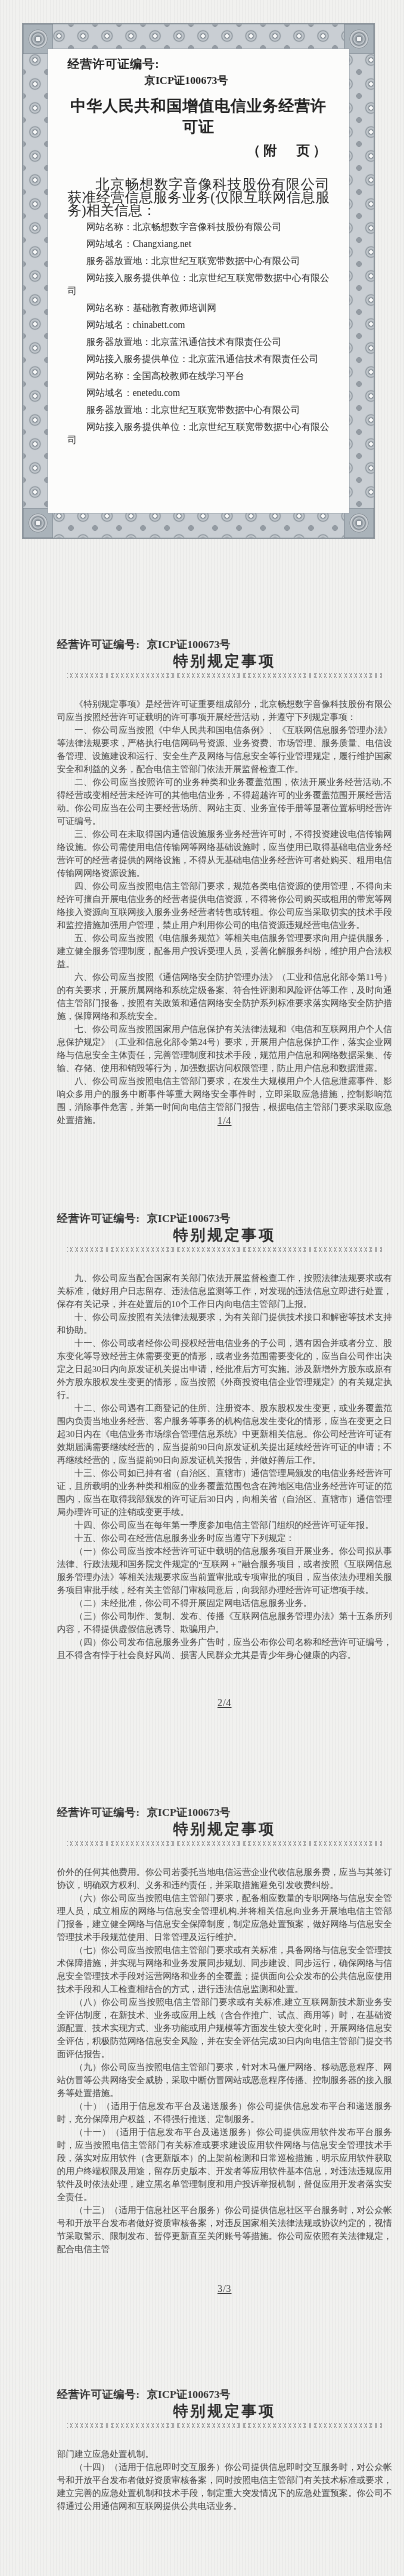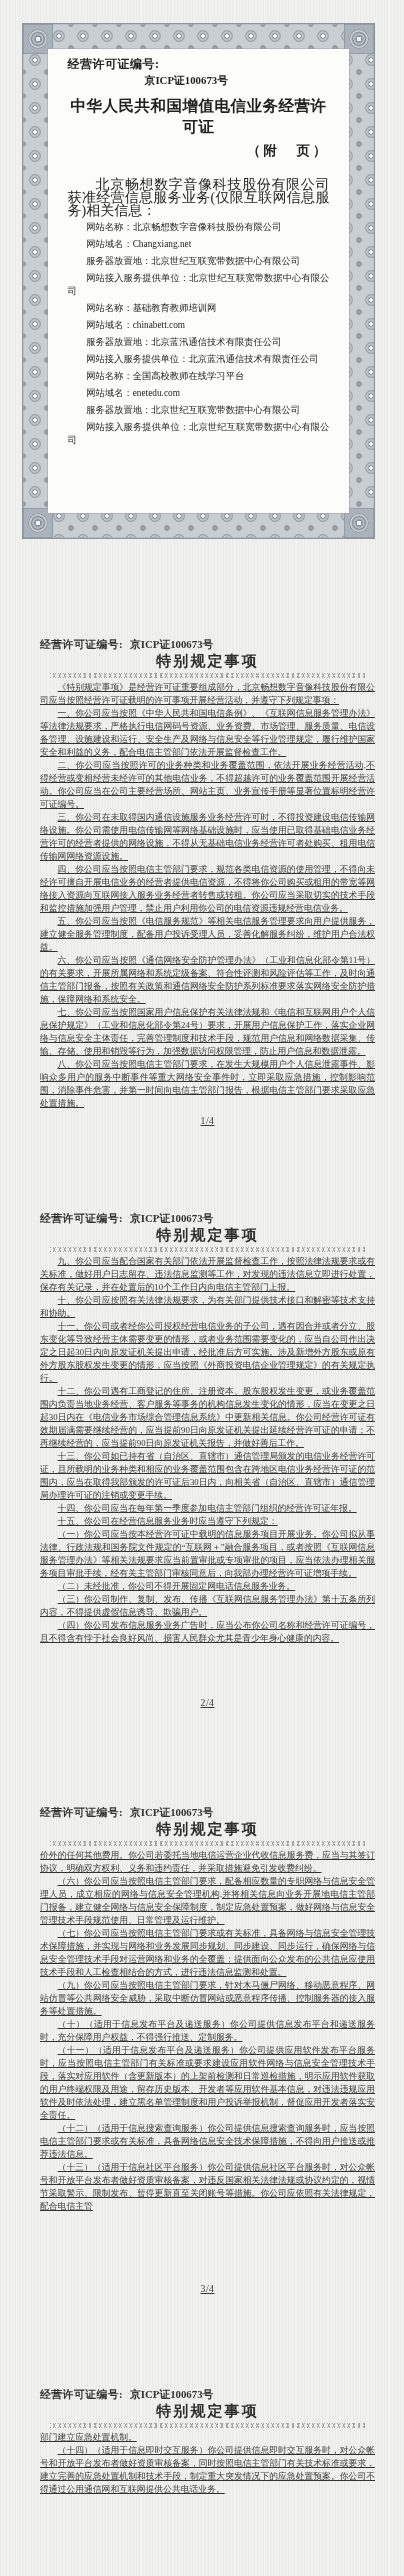--- a/index.html
+++ b/index.html
@@ -42,32 +42,32 @@
     padding:7.2px 19.6px;box-sizing:border-box;
     color:#222;
   }
   .cert-label{font-size:12px;font-weight:700;letter-spacing:0.5px;}
   .cert-no{font-size:10.8px;margin:1px 0 0 77px;font-weight:600;}
   .cert-title{font-size:15.5px;font-weight:700;text-align:center;margin:8.2px 0 0 0;letter-spacing:0.5px;}
   .cert-sub{font-size:13.4px;font-weight:700;text-align:right;margin:4.1px 0 0 0;letter-spacing:3.1px;}
   .cert-intro{font-size:14px;line-height:13px;text-indent:2em;margin:17.5px 0 0 0;text-align:justify;}
   .entry{font-size:9.3px;line-height:13px;text-indent:2em;margin:4px 0 0 0;text-align:justify;}
   
-  .sp{position:absolute;left:40px;width:335px;}
+  .sp{position:absolute;left:57px;width:335px;}
   .sp-head{font-size:10.8px;}
   .sp-head .lbl{font-weight:700;letter-spacing:0.5px;}
   .sp-head .num{font-weight:600;margin-left:4.1px;}
   .sp-title{font-size:15px;font-weight:700;text-align:center;margin-top:0;letter-spacing:2.1px;color:#2e2e2e;}
   .zigzag{
     height:4.6px;margin:2.1px auto 0 auto;width:315px;opacity:.75;
     background:
       repeating-linear-gradient(115deg, #8f8f8f 0 1px, transparent 1px 4.6px),
       repeating-linear-gradient(65deg, #8f8f8f 0 1px, transparent 1px 4.6px);
   }
-  .sp-body{margin-top:3px;text-decoration:underline;}
+  .sp-body{margin-top:20px;}
   .para{
     font-size:8.8px;line-height:13px;margin:0;
     text-align:justify;text-indent:2em;color:#3a3a3a;
     font-weight:500;
   }
   .para.no-indent{text-indent:0;}
   .sp-pageno{
     position:absolute;bottom:0;left:0;right:0;
     text-align:center;font-size:9.8px;color:#3a3a3a;letter-spacing:0.5px;
     font-family:"Liberation Serif","DejaVu Serif",serif;
@@ -157,27 +157,27 @@
     <span class="lbl">经营许可证编号:</span>
     <span class="num">京ICP证100673号</span>
   </div>
   <div class="sp-title">特别规定事项</div>
   <div class="zigzag"></div>
   <div class="sp-body">
 
   <p class="para no-indent">价外的任何其他费用。你公司若委托当地电信运营企业代收信息服务费，应当与其签订协议，明确双方权利、义务和违约责任，并采取措施避免引发收费纠纷。</p>
       <p class="para">（六）你公司应当按照电信主管部门要求，配备相应数量的专职网络与信息安全管理人员，成立相应的网络与信息安全管理机构,并将相关信息向业务开展地电信主管部门报备，建立健全网络与信息安全保障制度，制定应急处置预案，做好网络与信息安全管理技术手段规范使用、日常管理及运行维护。</p>
       <p class="para">（七）你公司应当按照电信主管部门要求或有关标准，具备网络与信息安全管理技术保障措施，并实现与网络和业务发展同步规划、同步建设、同步运行，确保网络与信息安全管理技术手段对运营网络和业务的全覆盖；提供面向公众发布的公共信息应使用技术手段和人工检查相结合的方式，进行违法信息监测和处置。</p>
+      <p class="para">（八）你公司应当按照电信主管部门要求或有关标准,建立互联网新技术新业务安全评估制度，在新技术、业务或应用上线（含合作推广、试点、商用等）时，在基础资源配置、技术实现方式、业务功能或用户规模等方面发生较大变化时，开展网络信息安全评估，积极防范网络信息安全风险，并在安全评估完成30日内向电信主管部门提交书面评估报告。</p>
       <p class="para">（九）你公司应当按照电信主管部门要求，针对木马僵尸网络、移动恶意程序、网站仿冒等公共网络安全威胁，采取中断仿冒网站或恶意程序传播、控制服务器的接入服务等处置措施。</p>
       <p class="para">（十）（适用于信息发布平台及递送服务）你公司提供信息发布平台和递送服务时，充分保障用户权益，不得强行推送、定制服务。</p>
       <p class="para">（十一）（适用于信息发布平台及递送服务）你公司提供应用软件发布平台服务时，应当按照电信主管部门有关标准或要求建设应用软件网络与信息安全管理技术手段，落实对应用软件（含更新版本）的上架前检测和日常巡检措施，明示应用软件获取的用户终端权限及用途，留存历史版本、开发者等应用软件基本信息，对违法违规应用软件及时依法处理，建立黑名单管理制度和用户投诉举报机制，督促应用开发者落实安全责任。</p>
-      <p class="para">（十二）（适用于信息搜索查询服务）你公司提供信息搜索查询服务时，应当按照电信主管部门要求或有关标准，具备网络信息安全技术保障措施，不得向用户推送或推荐违法信息。</p>
       <p class="para">（十三）（适用于信息社区平台服务）你公司提供信息社区平台服务时，对公众帐号和开放平台发布者做好资质审核备案，对违反国家相关法律法规或协议约定的，视情节采取警示、限制发布、暂停更新直至关闭账号等措施。你公司应依照有关法律规定，配合电信主管</p>
     </div>
-  <div class="sp-pageno">3/4</div>
+  <div class="sp-pageno">3/3</div>
 </section>
 
 <section class="sp" style="top:2388px;height:470px;">
   <div class="sp-head">
     <span class="lbl">经营许可证编号:</span>
     <span class="num">京ICP证100673号</span>
   </div>
   <div class="sp-title">特别规定事项</div>
   <div class="zigzag"></div>
   <div class="sp-body">

